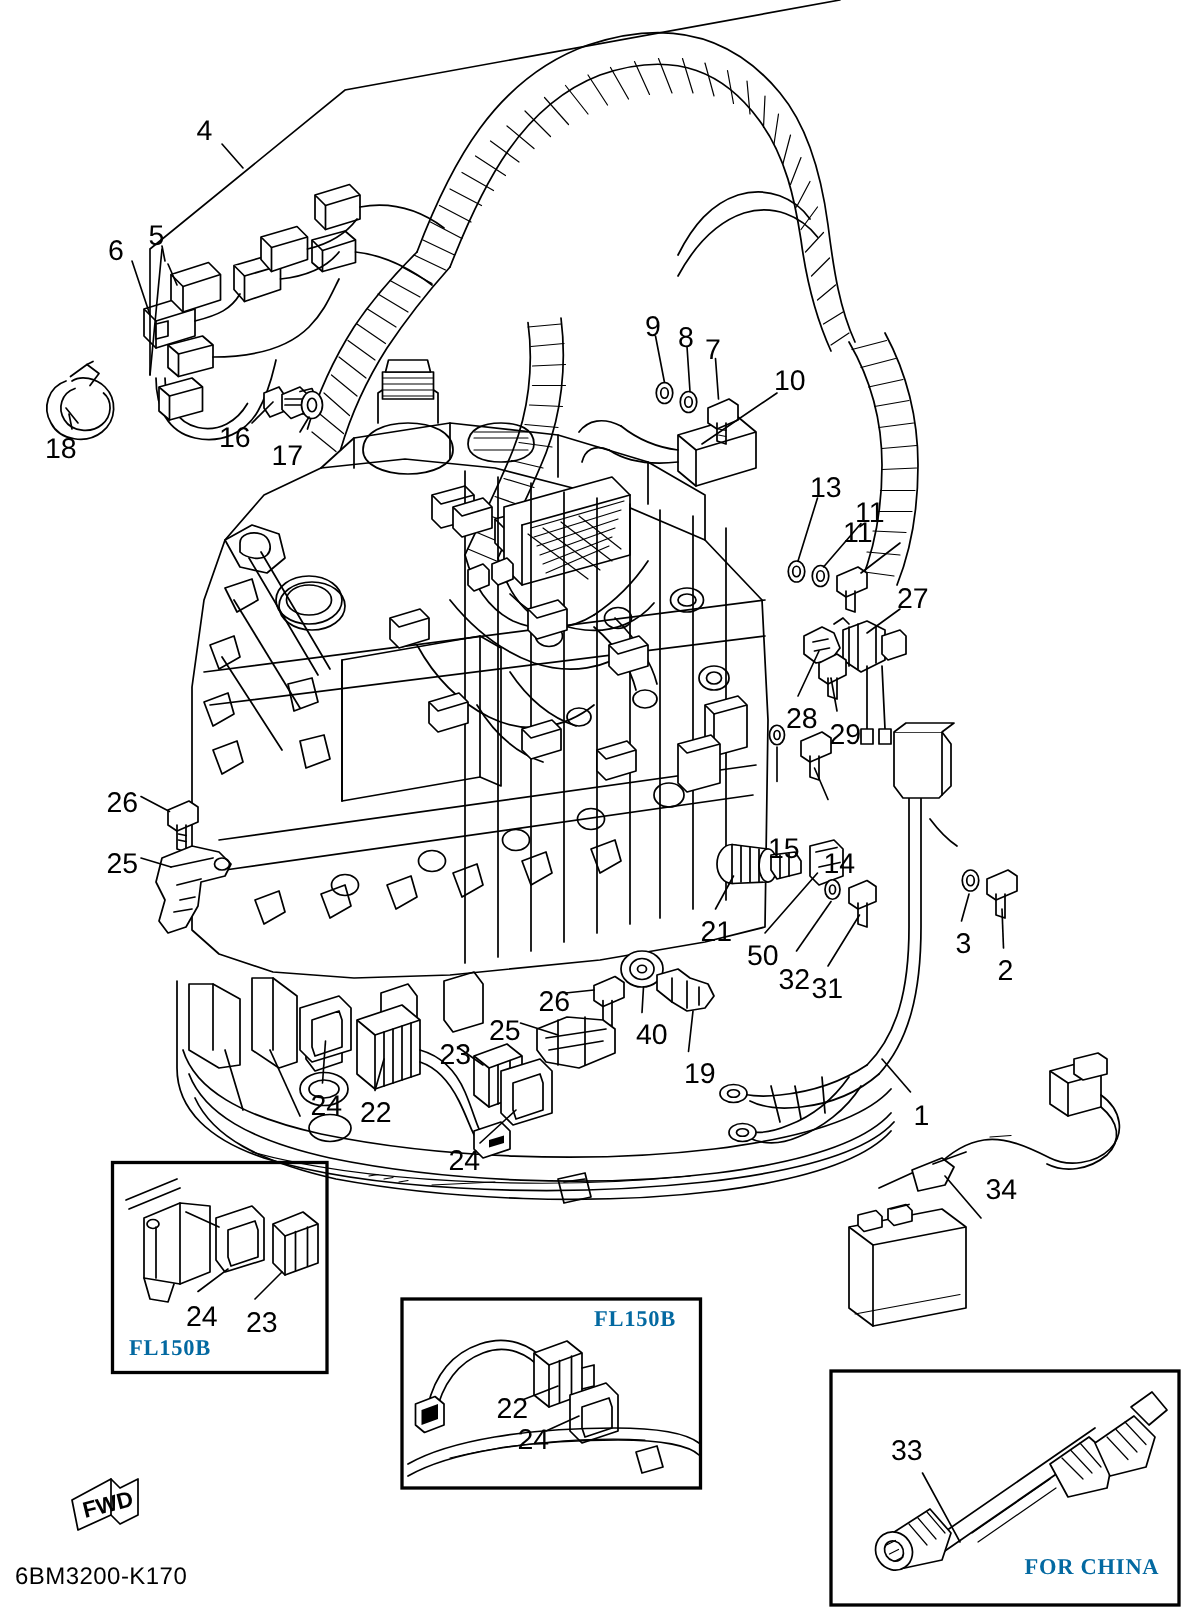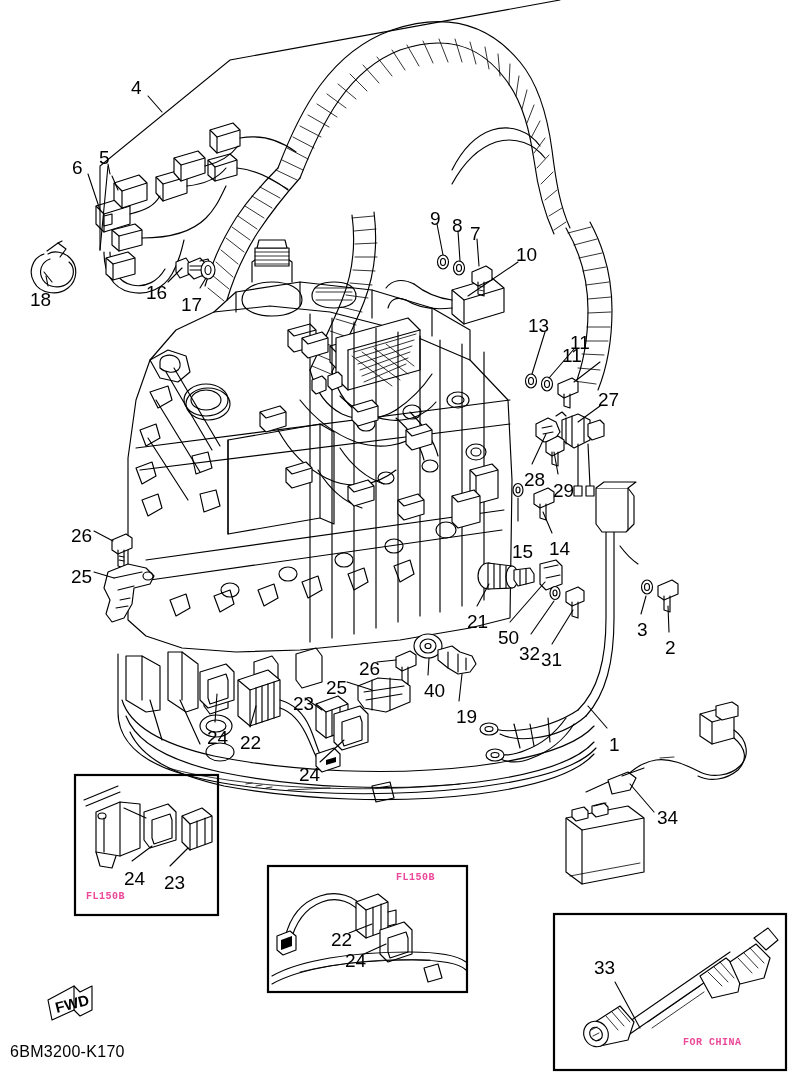--- a/index.html
+++ b/index.html
@@ -4,22 +4,22 @@
 <title>Parts Diagram</title>
 <style>
   html,body{margin:0;padding:0;background:#fff;}
   body{width:792px;height:1078px;position:relative;overflow:hidden;
        font-family:"Liberation Sans", sans-serif;color:#000;}
   #sheet{position:absolute;left:0;top:0;width:792px;height:1078px;}
   svg{position:absolute;left:0;top:0;}
   .cal{position:absolute;font-family:"Liberation Sans",sans-serif;
        font-size:19px;font-weight:400;color:#000;line-height:1;
        letter-spacing:0px;white-space:nowrap;}
-  .boxlabel{position:absolute;font-family:Liberation Mono, monospace;
-       font-size:10px;font-weight:bold;color:#ec4899;white-space:nowrap;
+  .boxlabel{position:absolute;font-family:Liberation Serif, serif;
+       font-size:15px;font-weight:bold;color:#0369a1;white-space:nowrap;
        letter-spacing:0.5px;}
   .partno{position:absolute;font-family:"Liberation Sans",sans-serif;
        font-size:16px;font-weight:400;color:#000;white-space:nowrap;
        letter-spacing:0.3px;}
   .fwdtxt{font-family:"Liberation Sans",sans-serif;font-size:15px;
        font-weight:bold;}
 </style>
 </head>
 <body>
 
@@ -805,46 +805,46 @@
 <span class="cal" style="left:131px;top:78px">4</span>
 <span class="cal" style="left:72px;top:158px">6</span>
 <span class="cal" style="left:99px;top:148px">5</span>
 <span class="cal" style="left:30px;top:290px">18</span>
 <span class="cal" style="left:146px;top:283px">16</span>
 <span class="cal" style="left:181px;top:295px">17</span>
 <span class="cal" style="left:430px;top:209px">9</span>
 <span class="cal" style="left:452px;top:216px">8</span>
 <span class="cal" style="left:470px;top:224px">7</span>
 <span class="cal" style="left:516px;top:245px">10</span>
-<span class="cal" style="left:528px;top:316px">13</span>
+<span class="cal" style="left:540px;top:316px">13</span>
 <span class="cal" style="left:570px;top:333px">11</span>
 <span class="cal" style="left:562px;top:346px">11</span>
 <span class="cal" style="left:598px;top:390px">27</span>
 <span class="cal" style="left:524px;top:470px">28</span>
 <span class="cal" style="left:553px;top:481px">29</span>
-<span class="cal" style="left:512px;top:542px">15</span>
-<span class="cal" style="left:549px;top:539px">14</span>
+<span class="cal" style="left:512px;top:557px">15</span>
+<span class="cal" style="left:549px;top:567px">14</span>
 <span class="cal" style="left:71px;top:526px">26</span>
 <span class="cal" style="left:71px;top:567px">25</span>
 <span class="cal" style="left:467px;top:612px">21</span>
 <span class="cal" style="left:498px;top:628px">50</span>
 <span class="cal" style="left:519px;top:644px">32</span>
 <span class="cal" style="left:541px;top:650px">31</span>
 <span class="cal" style="left:637px;top:620px">3</span>
 <span class="cal" style="left:665px;top:638px">2</span>
 <span class="cal" style="left:359px;top:659px">26</span>
 <span class="cal" style="left:326px;top:678px">25</span>
 <span class="cal" style="left:424px;top:681px">40</span>
 <span class="cal" style="left:456px;top:707px">19</span>
 <span class="cal" style="left:293px;top:694px">23</span>
 <span class="cal" style="left:240px;top:733px">22</span>
 <span class="cal" style="left:207px;top:728px">24</span>
 <span class="cal" style="left:299px;top:765px">24</span>
 <span class="cal" style="left:609px;top:735px">1</span>
-<span class="cal" style="left:657px;top:808px">34</span>
+<span class="cal" style="left:657px;top:784px">34</span>
 
 <span class="cal" style="left:124px;top:869px">24</span>
 <span class="cal" style="left:164px;top:873px">23</span>
 <span class="boxlabel" style="left:86px;top:891px">FL150B</span>
 
 <span class="cal" style="left:331px;top:930px">22</span>
 <span class="cal" style="left:345px;top:951px">24</span>
 <span class="boxlabel" style="left:396px;top:872px">FL150B</span>
 
 <span class="cal" style="left:594px;top:958px">33</span>

